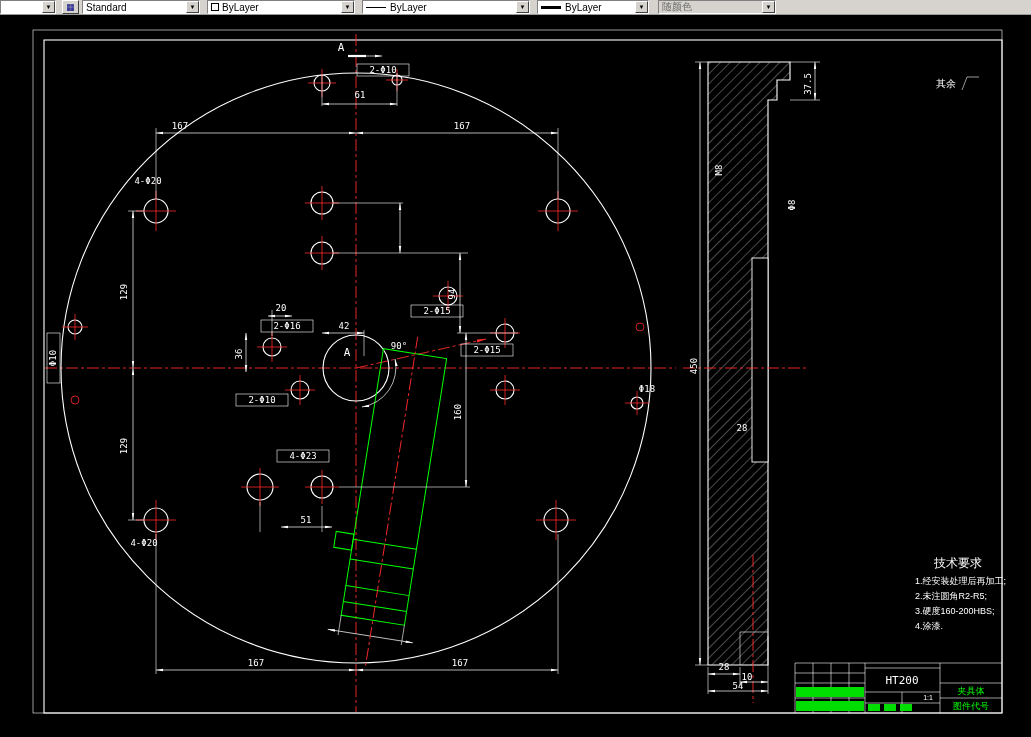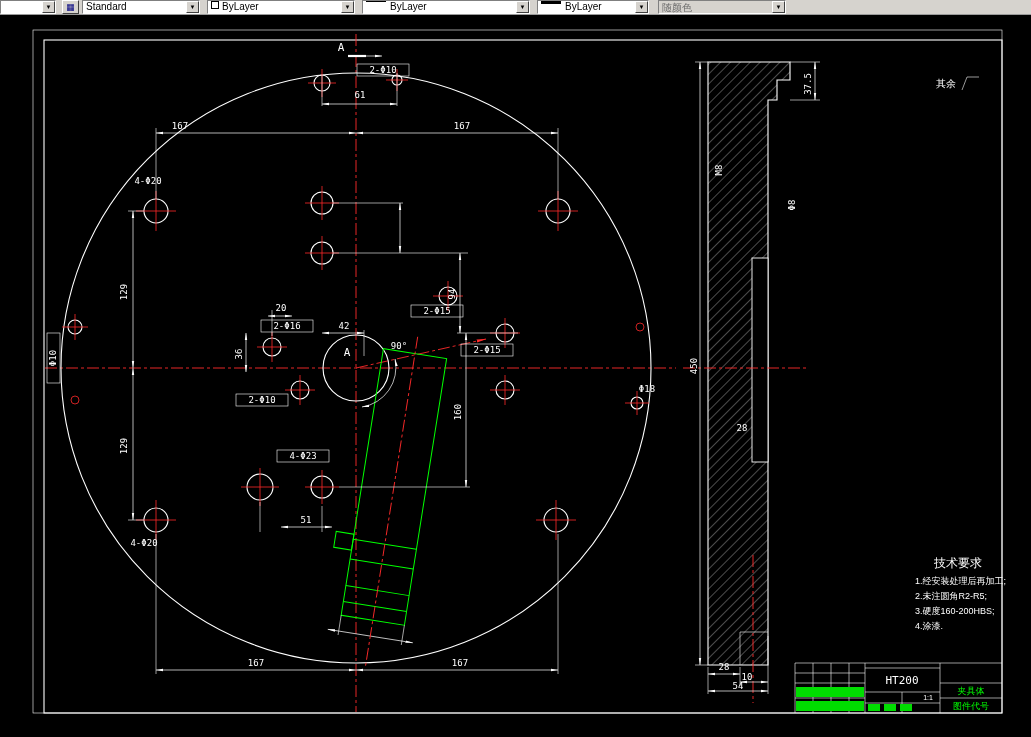--- a/index.html
+++ b/index.html
@@ -2,21 +2,21 @@
 <html><head>
 <meta charset="utf-8">
 <style>
   *{margin:0;padding:0;box-sizing:border-box}
   html,body{width:1031px;height:737px;background:#000;overflow:hidden;
     font-family:"Liberation Sans",sans-serif}
   
   .toolbar{position:relative;height:15px;background:#d6d3ce;border-bottom:1px solid #9a9a9a}
   .combo{position:absolute;top:0;height:14px;background:#fff;
     border:1px solid;border-color:#808080 #fff #fff #808080;
-    display:flex;font-size:10px;color:#000;padding-left:3px;overflow:hidden}
+    display:flex;align-items:center;font-size:10px;color:#000;padding-left:3px;overflow:hidden}
   .combo .ca{position:absolute;right:0;top:0;width:13px;height:12px;background:#d6d3ce;
     border:1px solid;border-color:#fff #404040 #404040 #fff;
     font-size:6px;line-height:11px;text-align:center;color:#000}
   .combo.disabled{background:#d6d3ce;color:#6b6b6b}
   .cv{white-space:nowrap}
   .swatch{width:8px;height:8px;background:#fff;border:1px solid #000;margin-right:3px;flex:none}
   .ltline{width:20px;height:1px;background:#000;margin-right:4px;flex:none}
   .ltline.thick{height:3px}
   .tbtn{position:absolute;top:0;left:62px;width:17px;height:14px;background:#d6d3ce;
     border:1px solid;border-color:#fff #404040 #404040 #fff;
@@ -57,21 +57,21 @@
   <div class="combo" style="left:362px;width:168px">
     <span class="ltline"></span>
     <span class="cv">ByLayer</span>
     <span class="ca">▼</span>
   </div>
   <div class="combo" style="left:537px;width:112px">
     <span class="ltline thick"></span>
     <span class="cv">ByLayer</span>
     <span class="ca">▼</span>
   </div>
-  <div class="combo disabled" style="left:658px;width:128px">
+  <div class="combo disabled" style="left:658px;width:118px">
     <span class="cv">随颜色</span>
     <span class="ca">▼</span>
   </div>
 </div>
 
 <div class="canvas">
 <svg width="1031" height="722" viewBox="0 15 1031 722">
   <defs>
     <marker id="arr" viewBox="0 0 10 10" refX="9.5" refY="5" markerWidth="11" markerHeight="11" orient="auto-start-reverse">
       <path d="M0,3.4 L10,5 L0,6.6 z" fill="#fff"></path>

